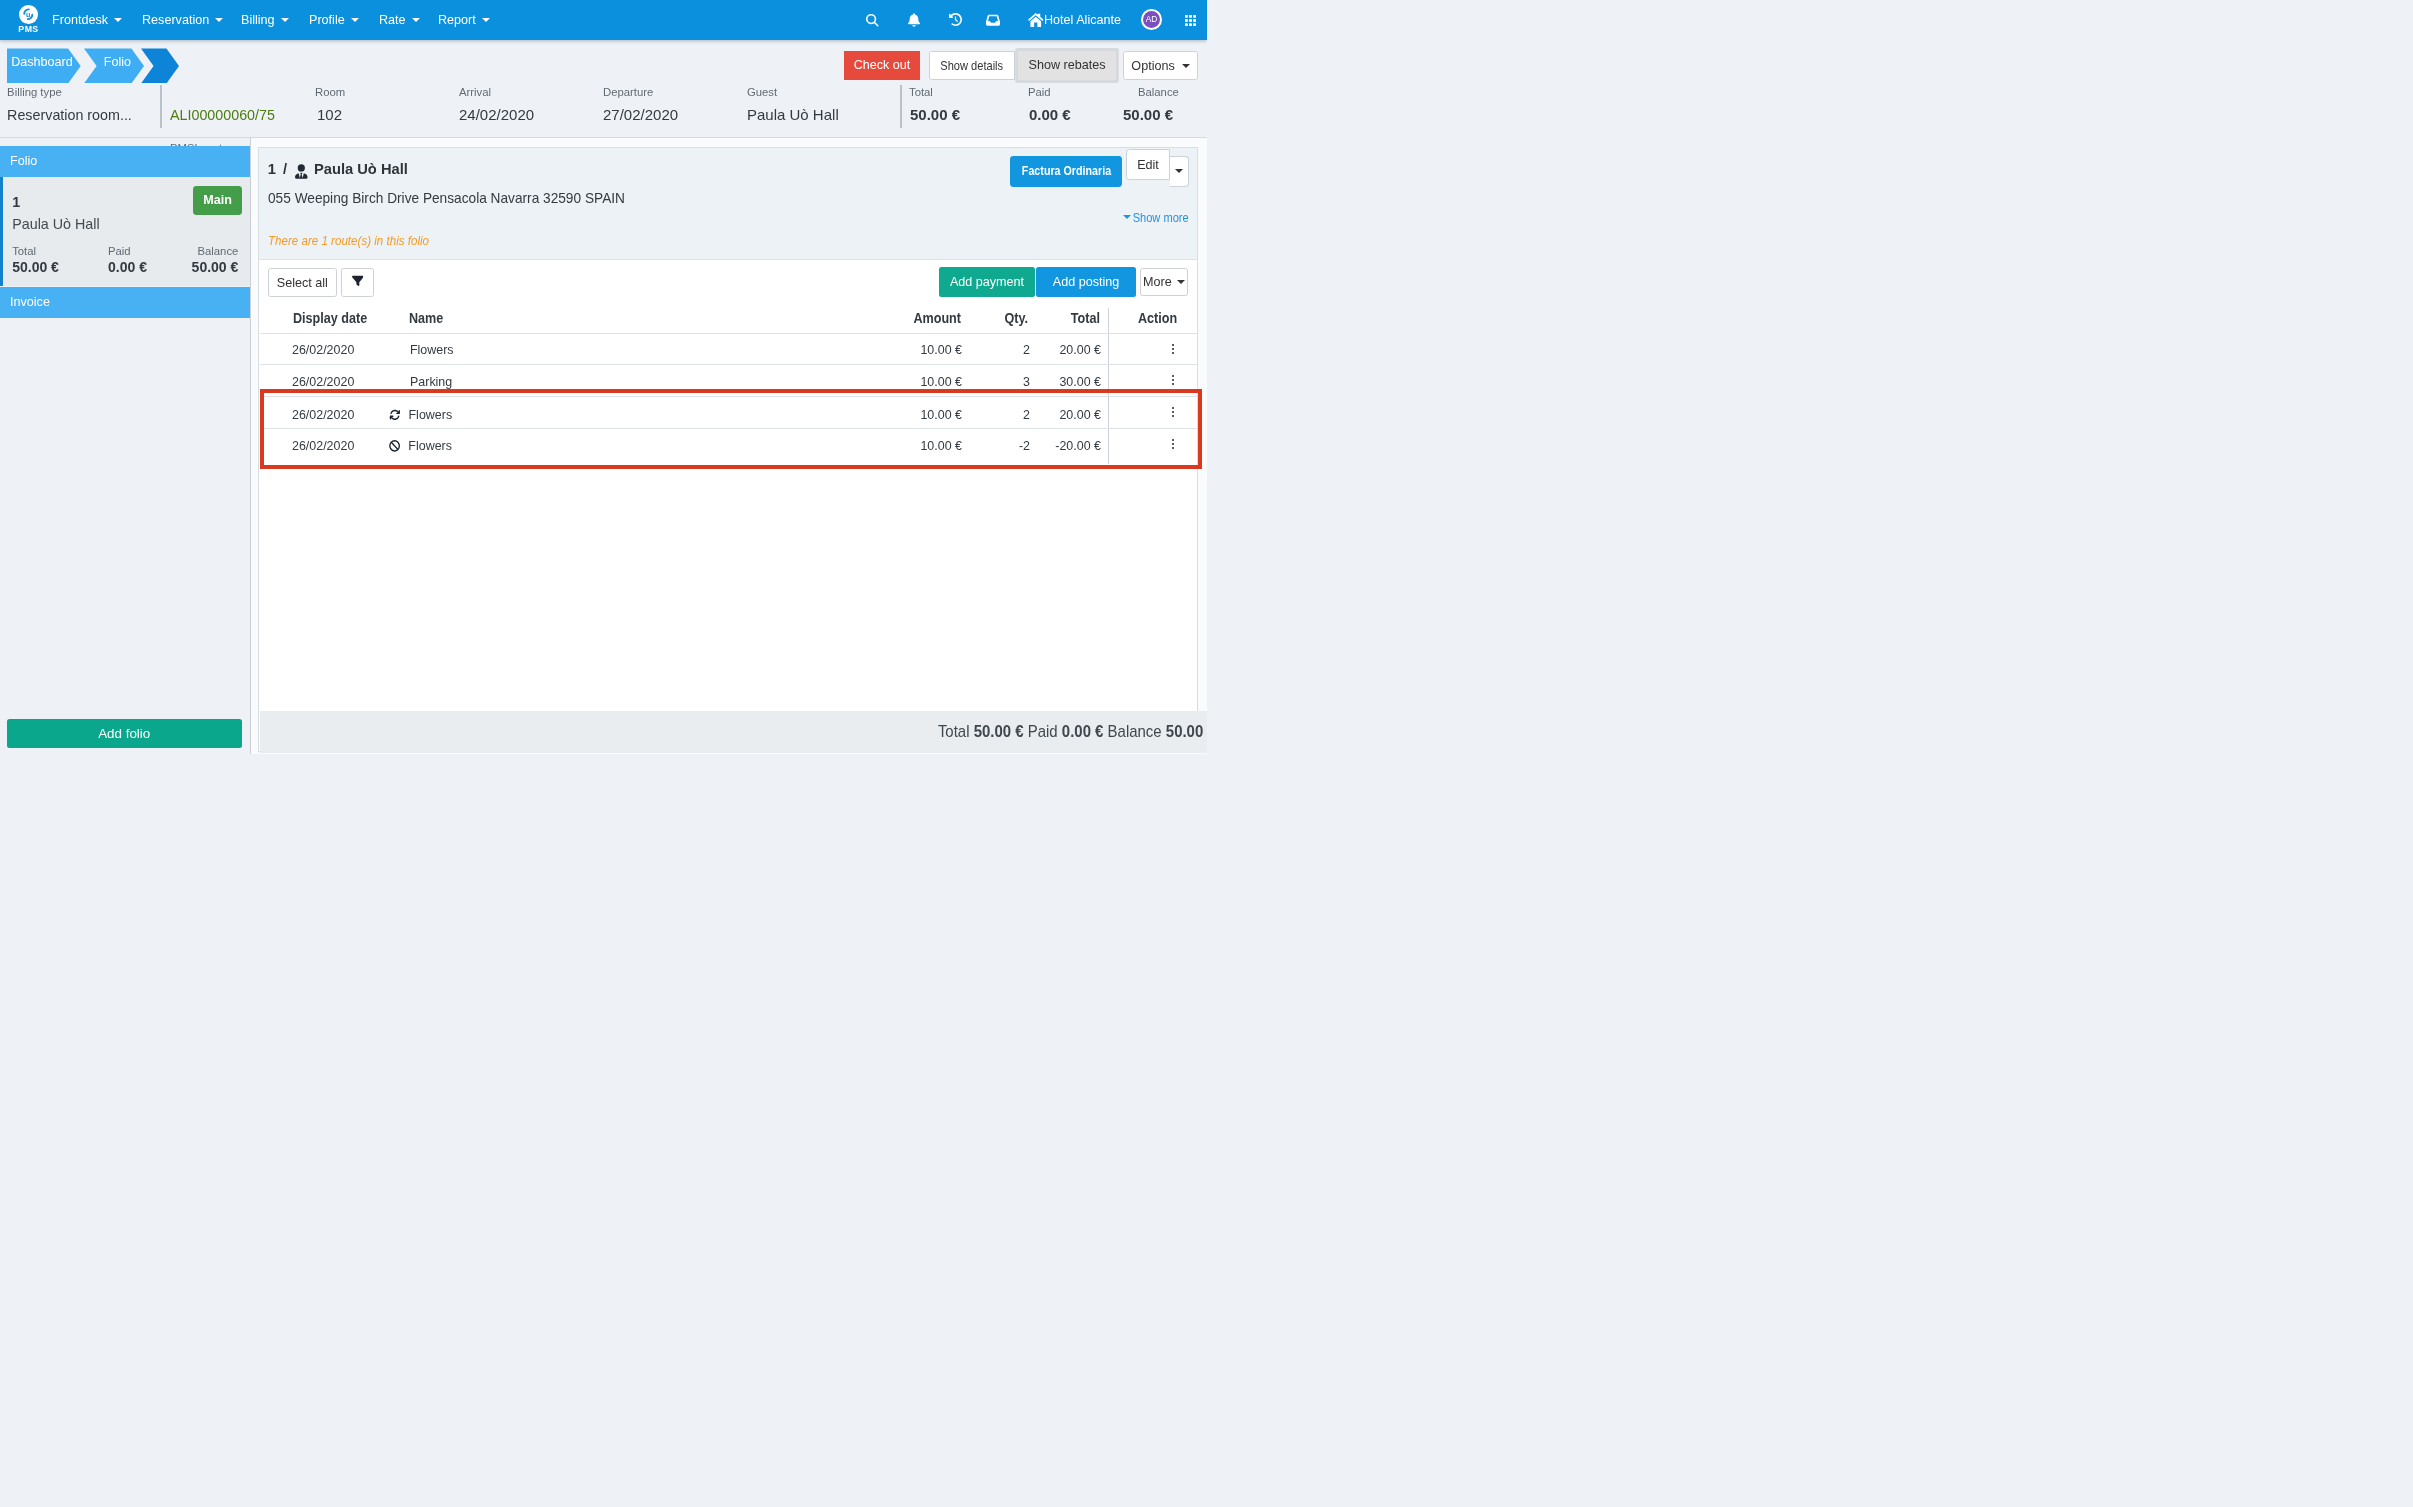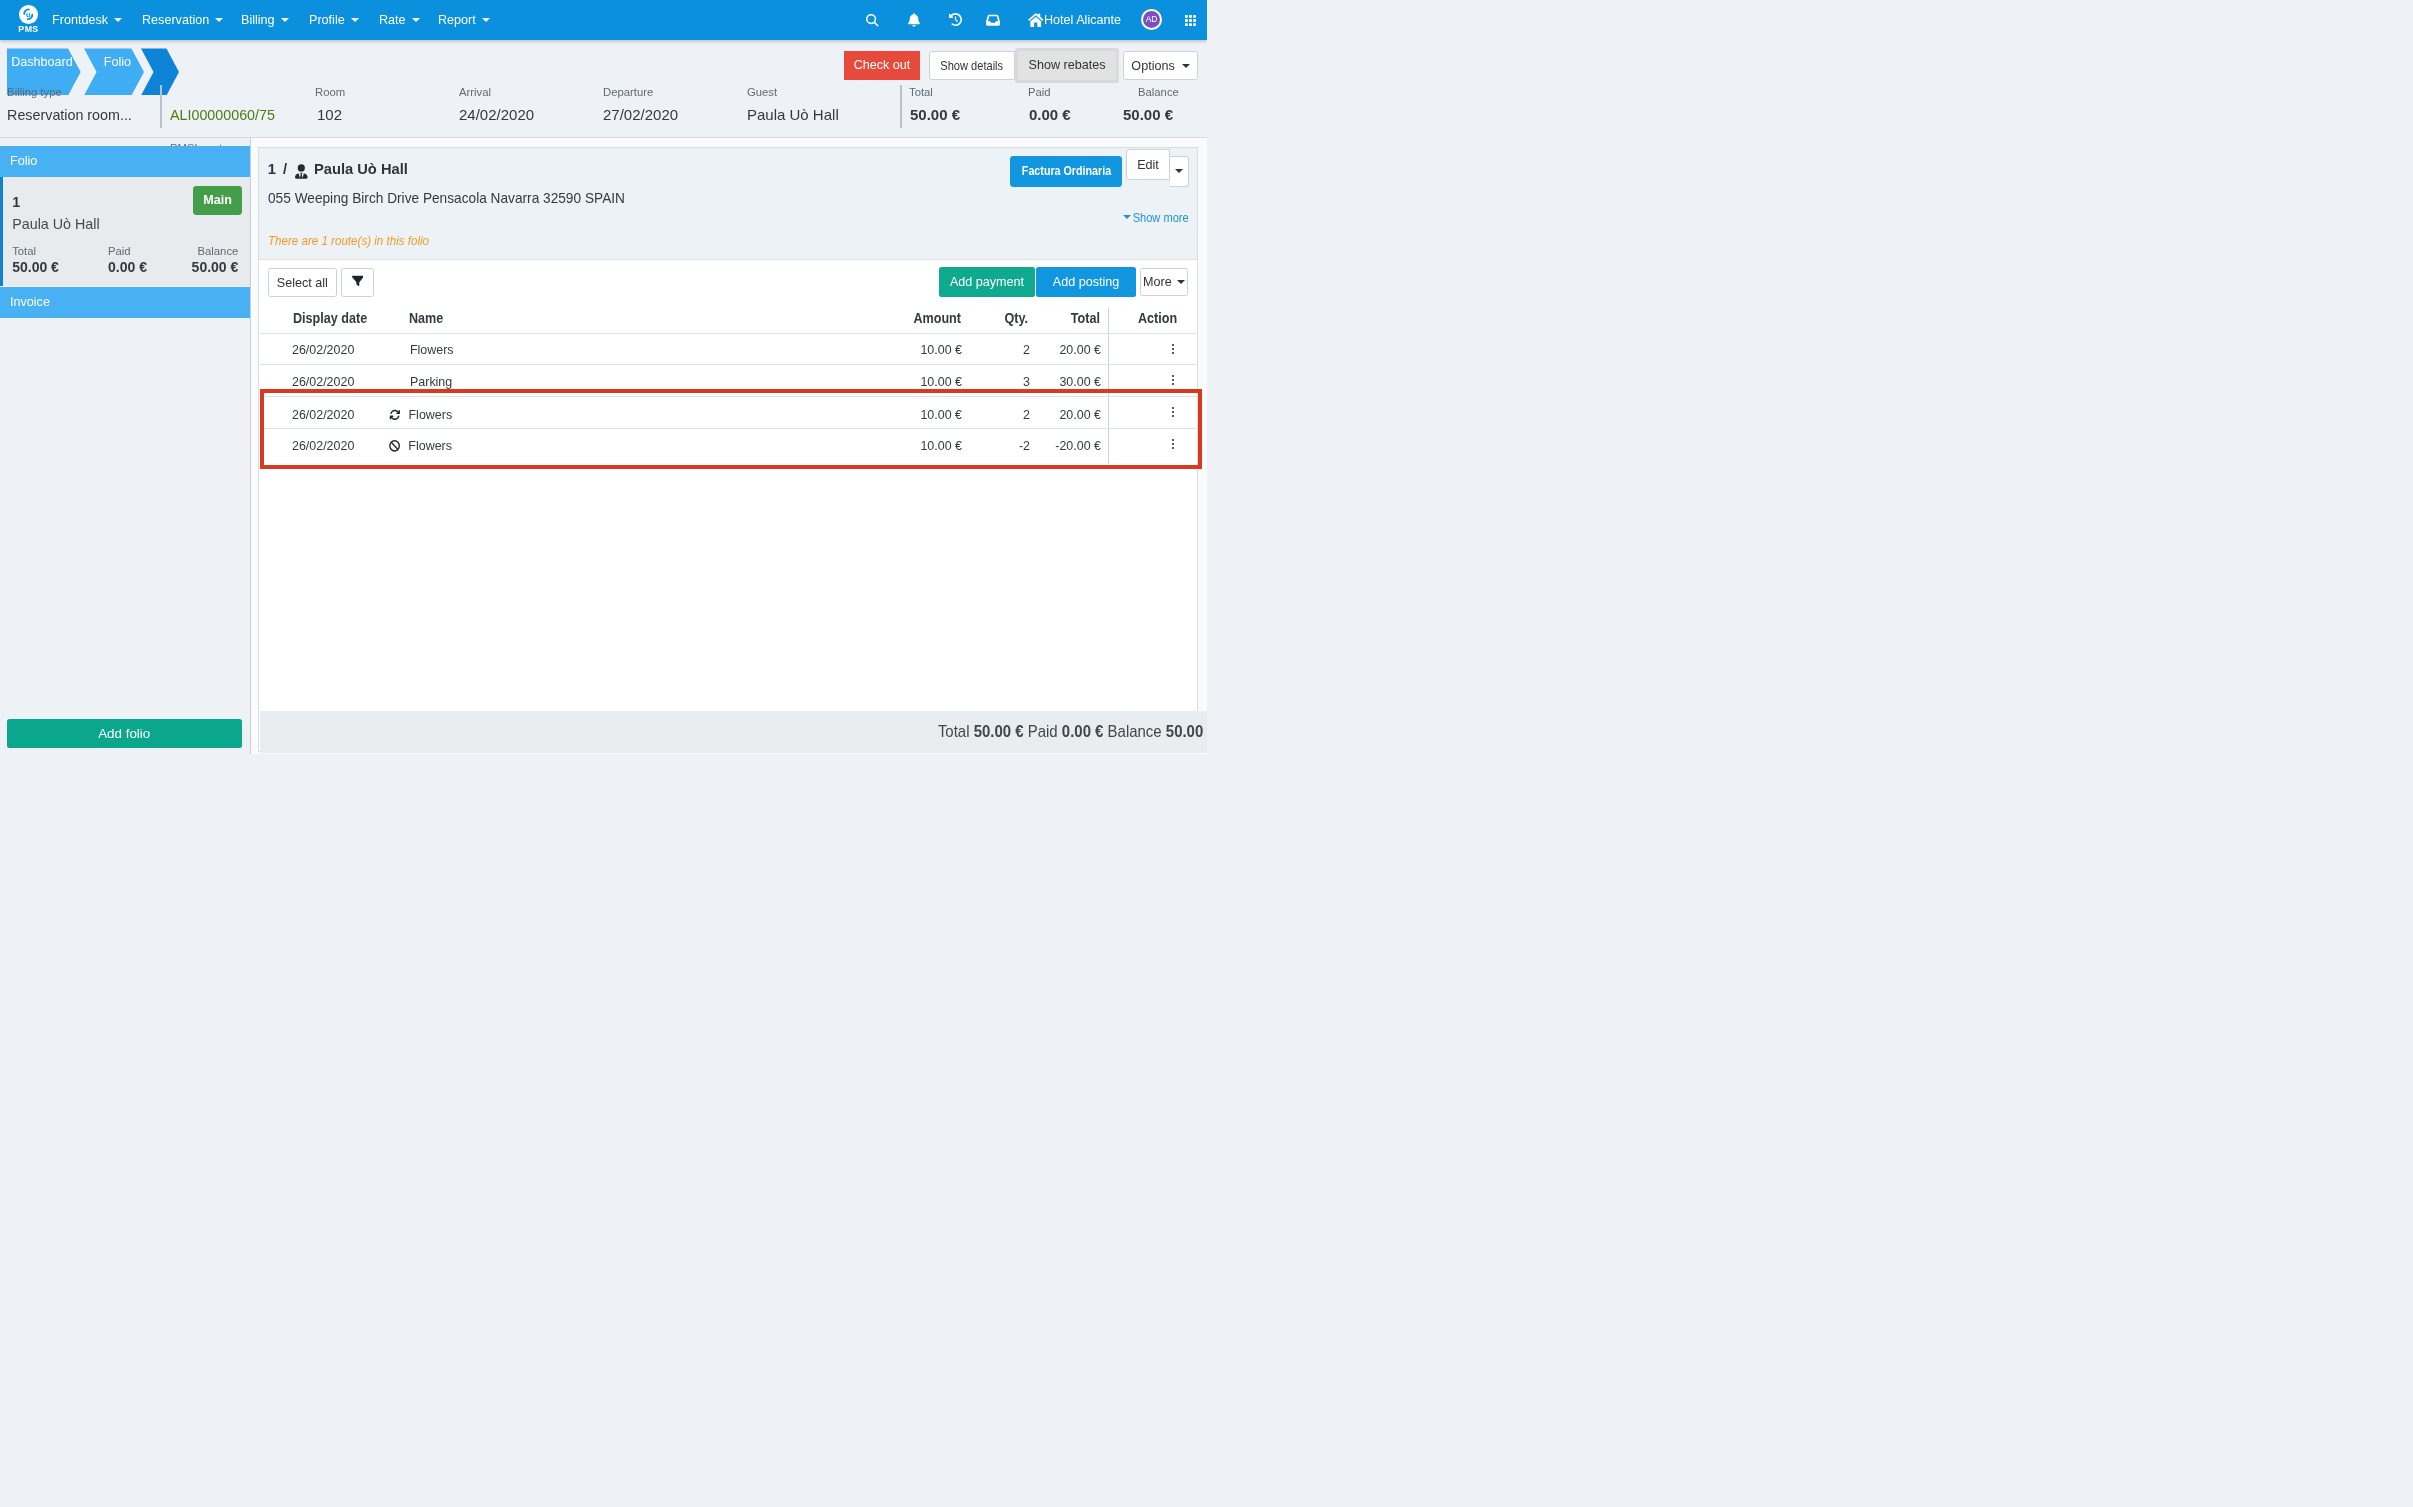--- a/index.html
+++ b/index.html
@@ -9,21 +9,21 @@
 
 
 #nav { position:absolute; left:0; top:0; width:1207px; height:40px; background:#0a90dc; box-shadow:0 1.7px 3.4px rgba(60,70,80,.35); z-index:10; }
 #nav .navitem { position:absolute; top:0; height:40px; line-height:40px; color:#fff; font-size:12.6px; white-space:nowrap; }
 .caret { display:inline-block; width:0; height:0; border-left:4.2px solid transparent; border-right:4.2px solid transparent; border-top:4.2px solid #fff; vertical-align:middle; margin-left:5.9px; margin-top:-1.7px; }
 #logo { position:absolute; left:10px; top:5px; width:37px; text-align:center; }
 #logo .circ { width:18.5px; height:18.5px; border-radius:50%; background:#fff; margin:0 auto; position:relative; }
 #logo .pmstxt { color:#fff; font-weight:bold; font-size:8.8px; letter-spacing:0.4px; margin-top:0.8px; }
 
 
-.chev { position:absolute; top:8.4px; height:47px; line-height:29px; color:#fff; font-size:12.6px; text-align:center; }
+.chev { position:absolute; top:8.4px; height:35px; line-height:29px; color:#fff; font-size:12.6px; text-align:center; }
 
 .btn { position:absolute; font-size:12.6px; text-align:center; border-radius:2.5px; }
 .btn-white { background:#fff; border:0.8px solid #ccd2d8; color:#333; }
 
 
 .lbl { position:absolute; font-size:11.3px; color:#606a73; white-space:nowrap; }
 .val { position:absolute; font-size:15px; color:#333a41; white-space:nowrap; }
 .vsep { position:absolute; width:1.7px; background:#b9c1c9; }
 
 

